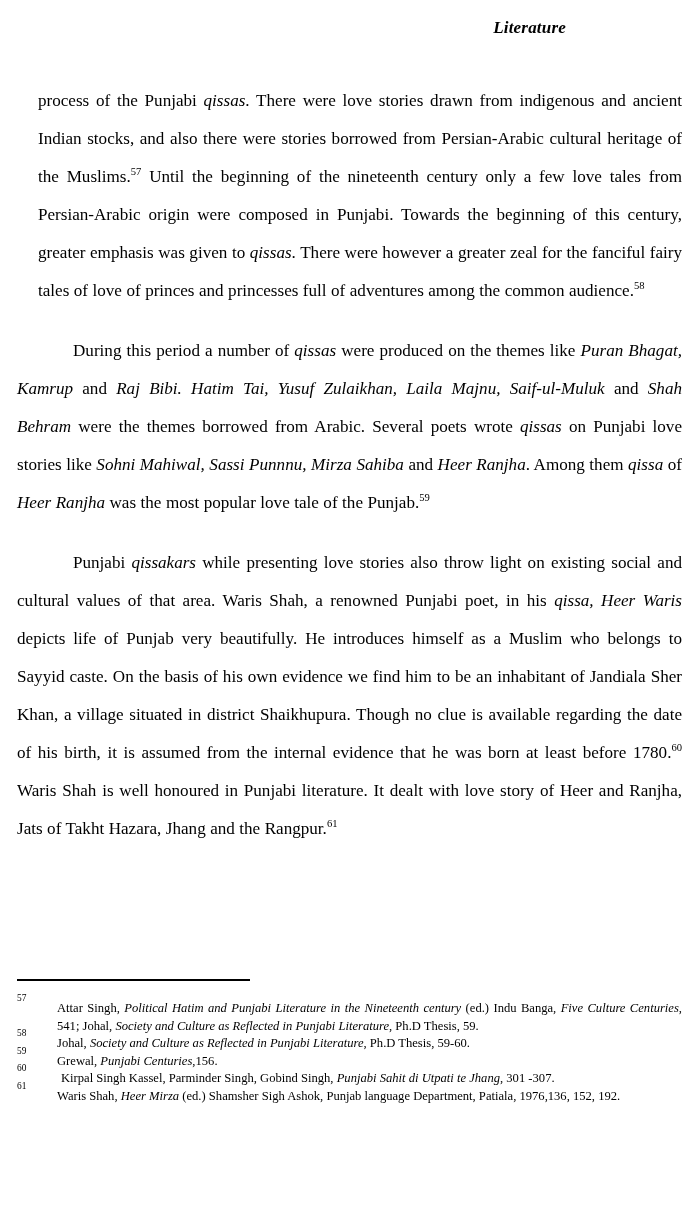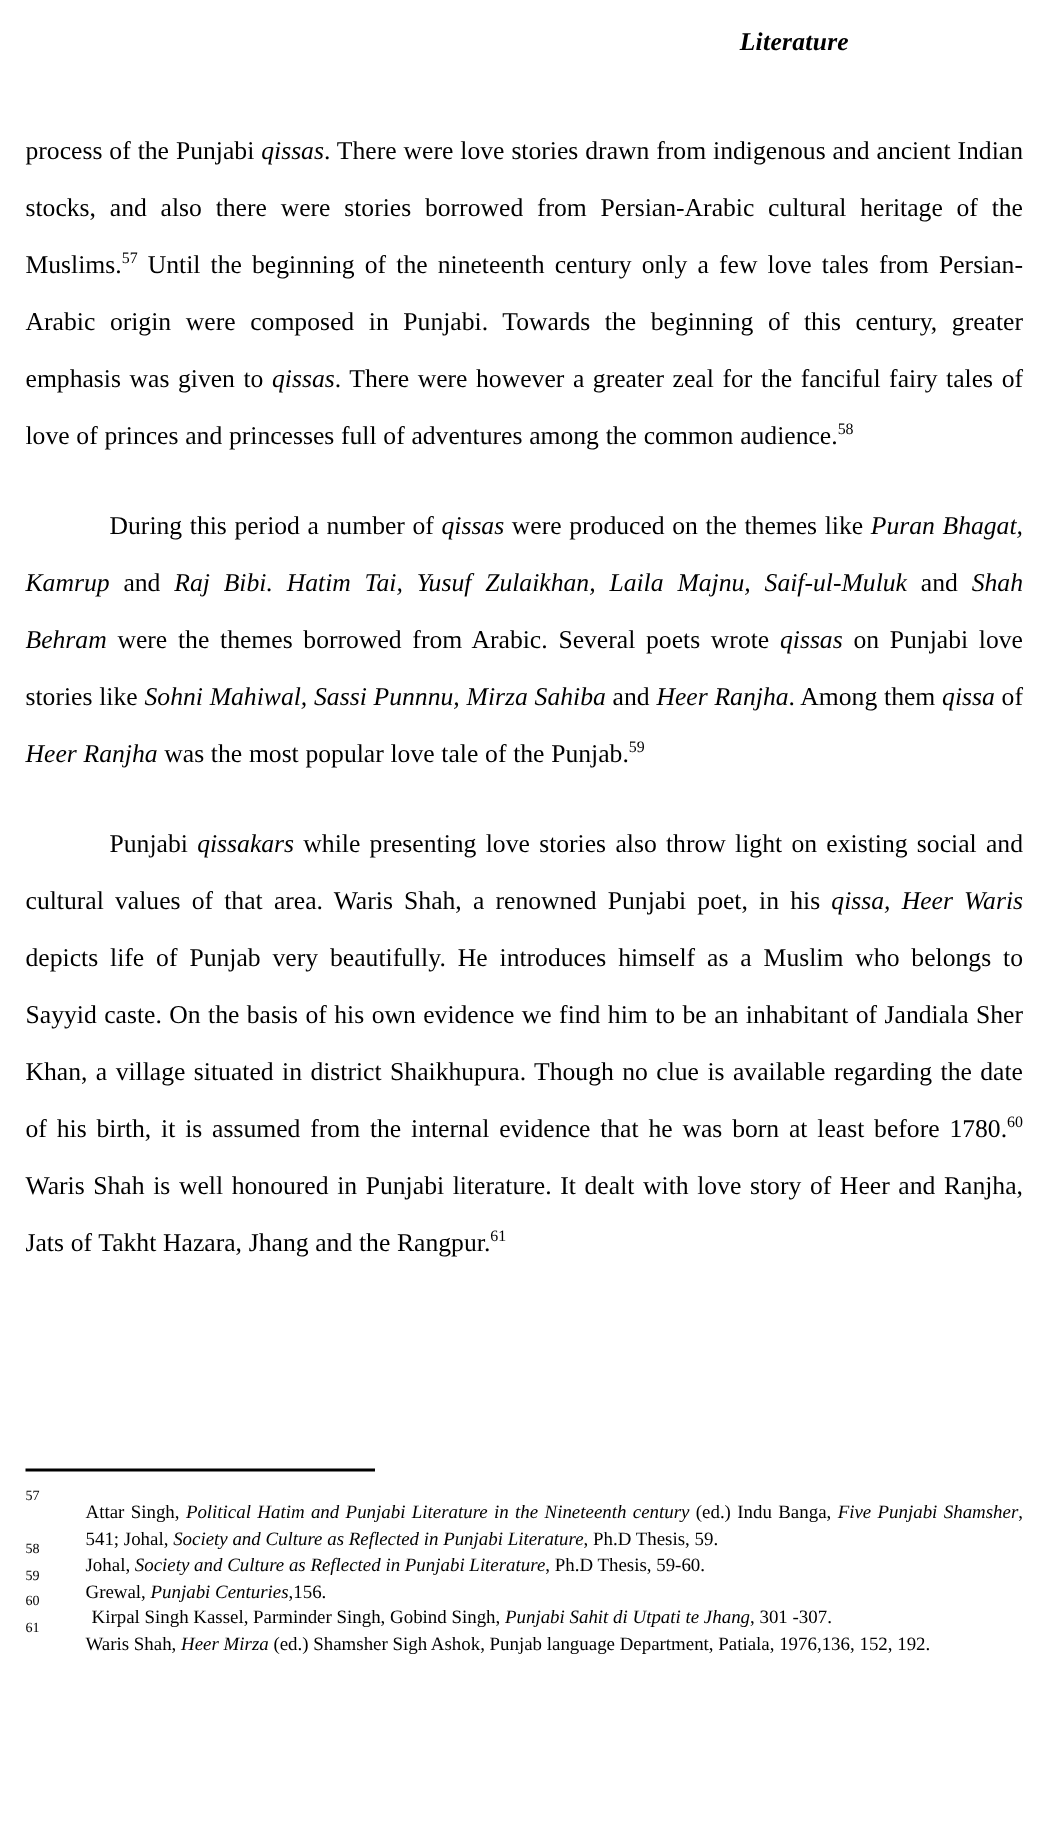--- a/index.html
+++ b/index.html
@@ -46,20 +46,21 @@
     margin: 0 0 22px 0;
     font-size: 17.1px;
     line-height: 38px;
     text-align: justify;
     text-justify: inter-word;
     text-indent: 56px;
     word-spacing: 0.2px;
   }
   p.para.no-indent {
     text-indent: 0;
+    margin-left: 21px;
   }
   p.para:last-child {
     margin-bottom: 0;
   }
   i, em {
     font-style: italic;
   }
   sup {
     font-size: 0.62em;
     vertical-align: super;
@@ -128,21 +129,21 @@
       <p class="para no-indent">process of the Punjabi <i>qissas</i>. There were love stories drawn from indigenous and ancient Indian stocks, and also there were stories borrowed from Persian-Arabic cultural heritage of the Muslims.<sup>57</sup> Until the beginning of the nineteenth century only a few love tales from Persian-Arabic origin were composed in Punjabi. Towards the beginning of this century, greater emphasis was given to <i>qissas</i>. There were however a greater zeal for the fanciful fairy tales of love of princes and princesses full of adventures among the common audience.<sup>58</sup></p>
       <p class="para">During this period a number of <i>qissas</i> were produced on the themes like <i>Puran Bhagat, Kamrup</i> and <i>Raj Bibi. Hatim Tai, Yusuf Zulaikhan, Laila Majnu, Saif-ul-Muluk</i> and <i>Shah Behram</i> were the themes borrowed from Arabic. Several poets wrote <i>qissas</i> on Punjabi love stories like <i>Sohni Mahiwal, Sassi Punnnu, Mirza Sahiba</i> and <i>Heer Ranjha</i>. Among them <i>qissa</i> of <i>Heer Ranjha</i> was the most popular love tale of the Punjab.<sup>59</sup></p>
       <p class="para">Punjabi <i>qissakars</i> while presenting love stories also throw light on existing social and cultural values of that area. Waris Shah, a renowned Punjabi poet, in his <i>qissa, Heer Waris</i> depicts life of Punjab very beautifully. He introduces himself as a Muslim who belongs to Sayyid caste. On the basis of his own evidence we find him to be an inhabitant of Jandiala Sher Khan, a village situated in district Shaikhupura. Though no clue is available regarding the date of his birth, it is assumed from the internal evidence that he was born at least before 1780.<sup>60</sup> Waris Shah is well honoured in Punjabi literature. It dealt with love story of Heer and Ranjha, Jats of Takht Hazara, Jhang and the Rangpur.<sup>61</sup></p>
     </div>
 
   <div class="footnote-rule"></div>
 
   <div class="footnotes">
       <div class="fn">
         <sup class="fn-num">57</sup>
-        <span class="fn-text">Attar Singh, <i>Political Hatim and Punjabi Literature in the Nineteenth century</i> (ed.) Indu Banga, <i>Five Punjabi Shamsher</i>, 541; Johal, <i>Society and Culture as Reflected in Punjabi Literature</i>, Ph.D Thesis, 59.</span>
+        <span class="fn-text">Attar Singh, <i>Political Hatim and Punjabi Literature in the Nineteenth century</i> (ed.) Indu Banga, <i>Five Culture Centuries</i>, 541; Johal, <i>Society and Culture as Reflected in Punjabi Literature</i>, Ph.D Thesis, 59.</span>
       </div>
       <div class="fn">
         <sup class="fn-num">58</sup>
         <span class="fn-text">Johal, <i>Society and Culture as Reflected in Punjabi Literature</i>, Ph.D Thesis, 59-60.</span>
       </div>
       <div class="fn">
         <sup class="fn-num">59</sup>
         <span class="fn-text">Grewal, <i>Punjabi Centuries</i>,156.</span>
       </div>
       <div class="fn lead-space">

